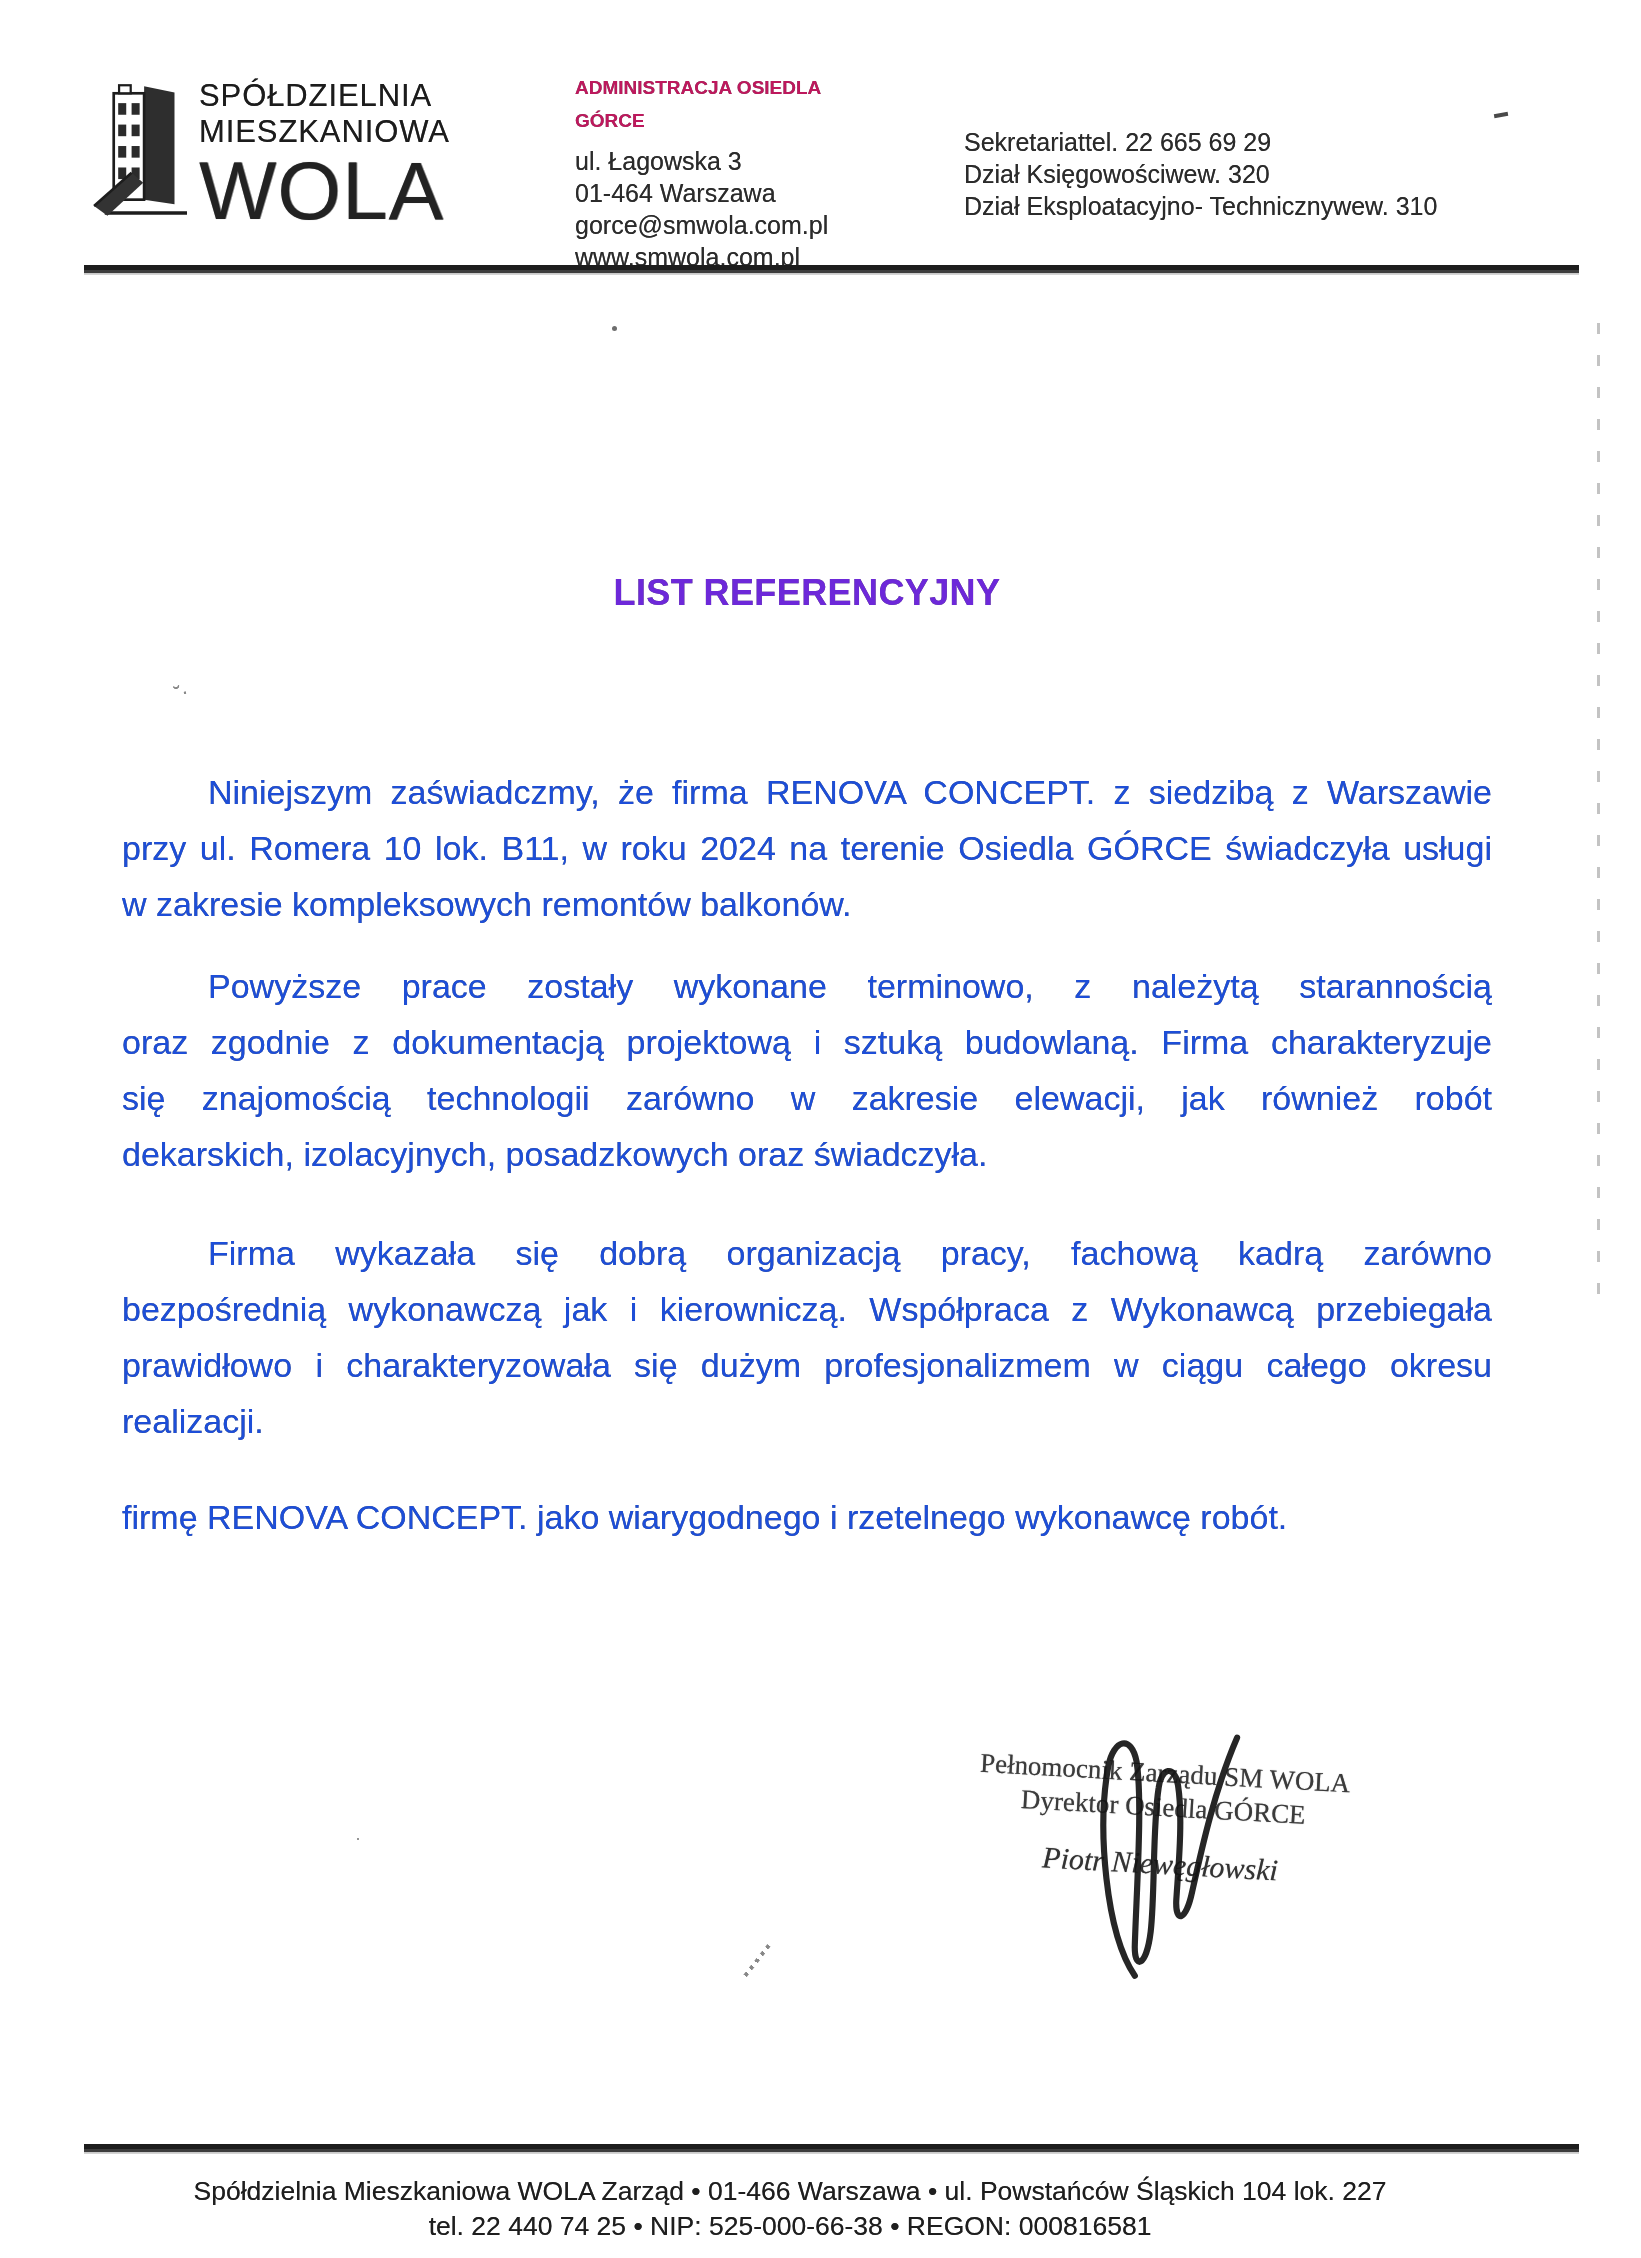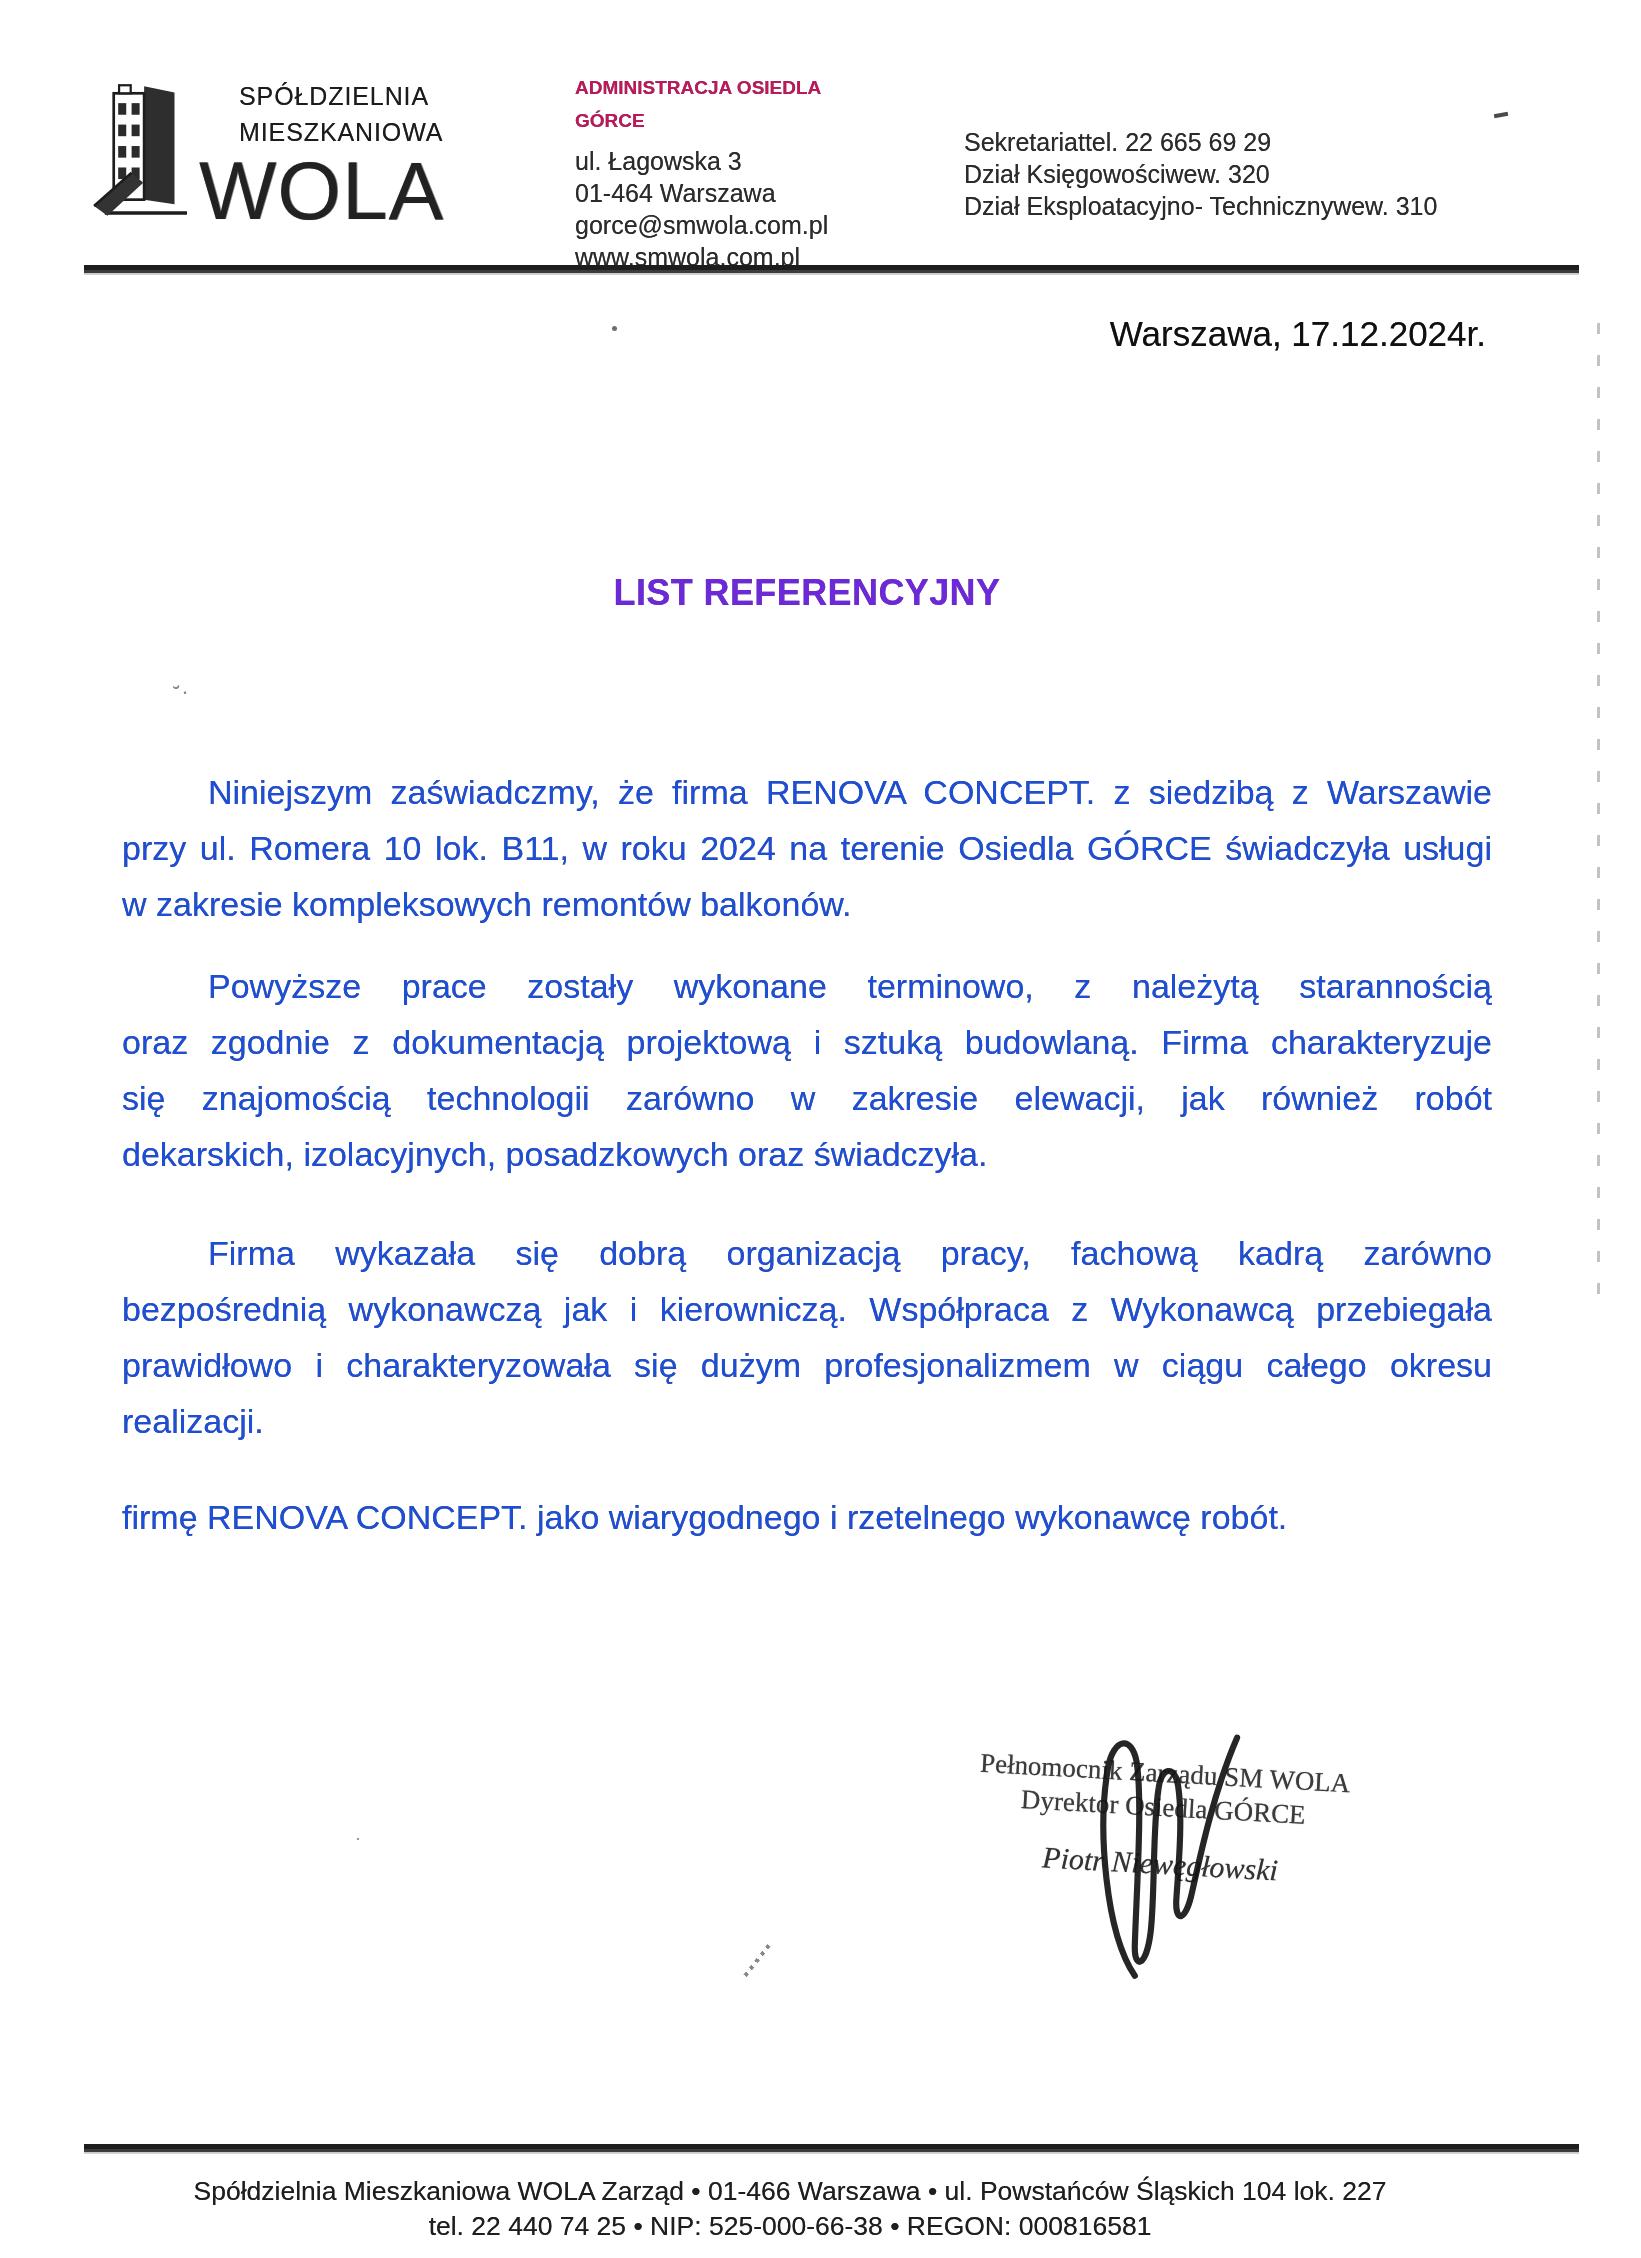--- a/index.html
+++ b/index.html
@@ -10,21 +10,21 @@
     font-family:"Liberation Sans",sans-serif;
     color:#141414;
     overflow:hidden;
   }
   .paper *{box-sizing:border-box;}
   .scan-text{text-shadow:0 0 0.5px rgba(10,10,10,.65);}
 
   
   .logo-icon{position:absolute;left:92px;top:79px;width:106px;height:143px;}
   .logo-text{position:absolute;left:199px;top:78px;line-height:36px;}
-  .logo-name{font-size:25px;letter-spacing:0.9px;color:#1c1c1c;margin-left:40px;}
+  .logo-name{font-size:31px;letter-spacing:0.9px;color:#1c1c1c;}
   .logo-wola{font-size:82px;line-height:71px;margin-top:5.3px;letter-spacing:0.9px;color:#222;
              text-shadow:0.9px 0 0 rgba(20,20,20,.45), 0 0 0.9px rgba(0,0,0,.4);}
 
   .admin-block{position:absolute;left:575px;top:71px;width:379px;}
   .admin-line{font-size:19px;line-height:33px;font-weight:700;color:#be185d;}
   .admin-address{margin-top:8px;font-size:25px;line-height:32px;color:#2b2b2b;}
 
   .dept-block{position:absolute;left:964px;top:126px;width:540px;}
   .dept-row{display:flex;font-size:25px;line-height:32px;color:#2b2b2b;}
 
@@ -125,21 +125,20 @@
       <span>wew. 320</span>
     </div>
     <div class="dept-row">
       <span>Dział Eksploatacyjno- Techniczny</span>
       <span>wew. 310</span>
     </div>
   </div>
 
   <div class="header-rule"></div>
 
-  <div class="date-line">Warszawa, 17.12.2024r.</div>
 
   <div class="letter-title">LIST REFERENCYJNY</div>
 
   <div class="para para-1">
       <div class="line first">Niniejszym zaświadczmy, że firma RENOVA CONCEPT. z siedzibą z Warszawie</div>
       <div class="line">przy ul. Romera 10 lok. B11, w roku 2024 na terenie Osiedla GÓRCE świadczyła usługi</div>
       <div class="line last">w zakresie kompleksowych remontów balkonów.</div>
     </div>
   <div class="para para-2">
       <div class="line first">Powyższe prace zostały wykonane terminowo, z należytą starannością</div>

